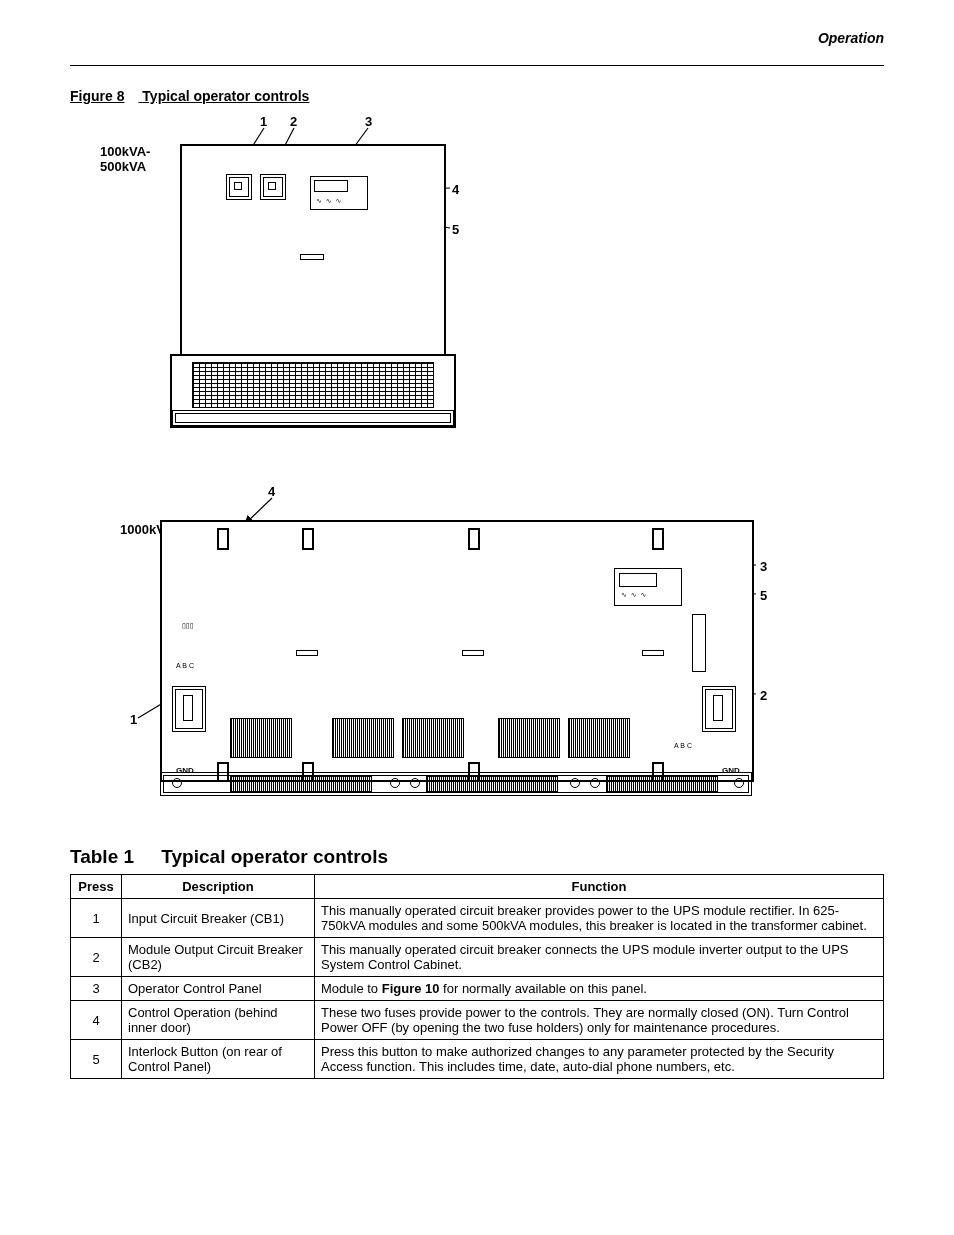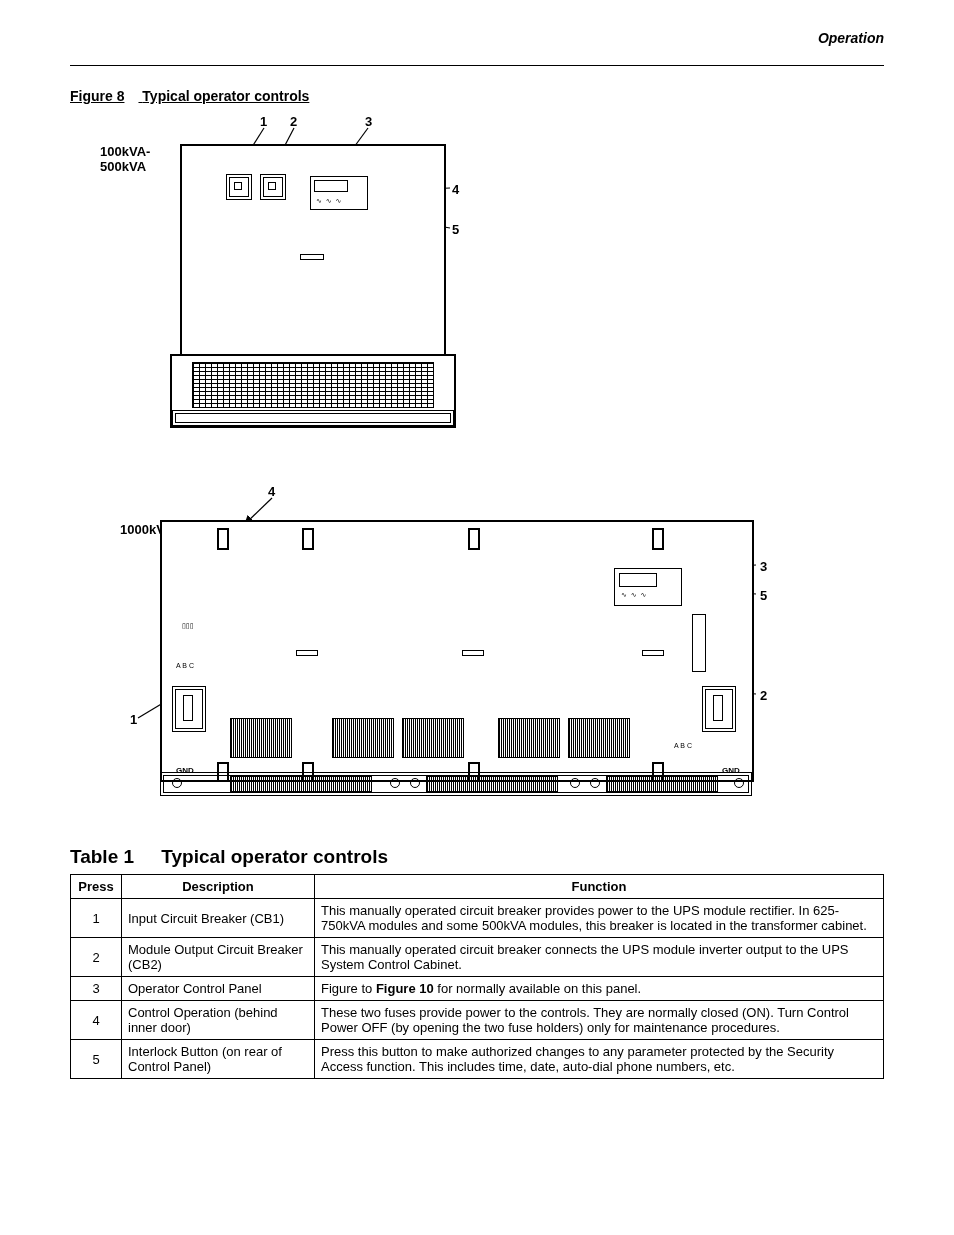--- a/index.html
+++ b/index.html
@@ -295,21 +295,21 @@
       </tr>
       <tr>
         <td class="item">2</td>
         <td class="desc">Module Output Circuit Breaker (CB2)</td>
         <td>This manually operated circuit breaker connects the UPS module inverter output to the UPS System Control Cabinet.</td>
       </tr>
       <tr>
         <td class="item">3</td>
         <td class="desc">Operator Control Panel</td>
         <td>
-          <span>Figure to </span><b>Figure 10</b><span> for normally available on this panel.</span>
+          <span>Module to </span><b>Figure 10</b><span> for normally available on this panel.</span>
         </td>
       </tr>
       <tr>
         <td class="item">4</td>
         <td class="desc">Control Operation (behind inner door)</td>
         <td>These two fuses provide power to the controls. They are normally closed (ON). Turn Control Power OFF (by opening the two fuse holders) only for maintenance procedures.</td>
       </tr>
       <tr>
         <td class="item">5</td>
         <td class="desc">Interlock Button (on rear of Control Panel)</td>

